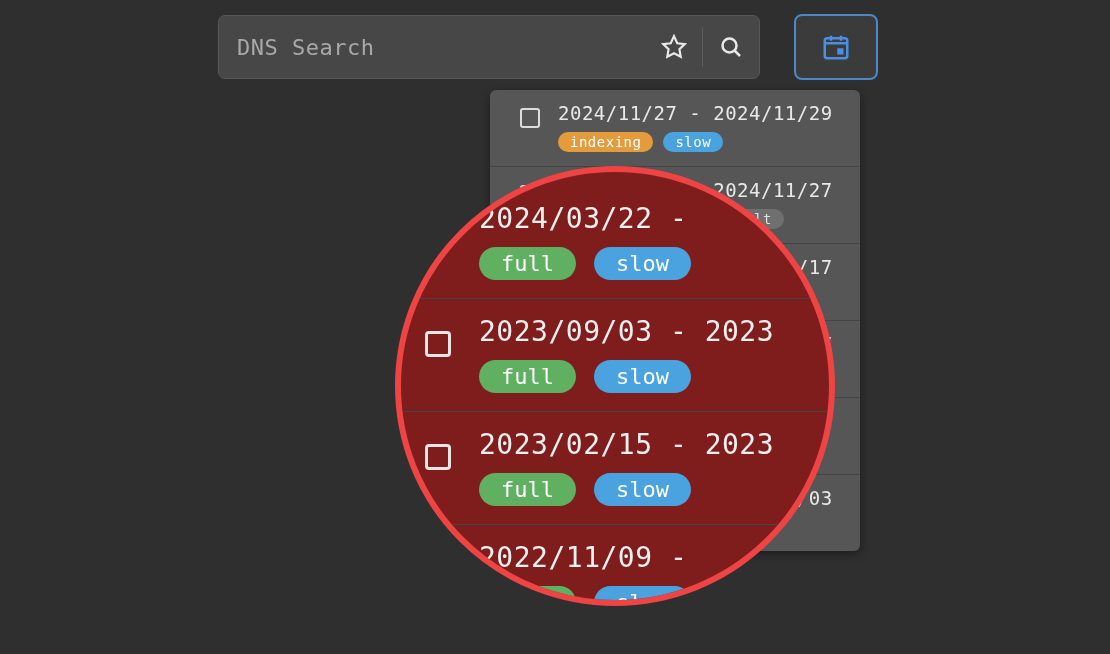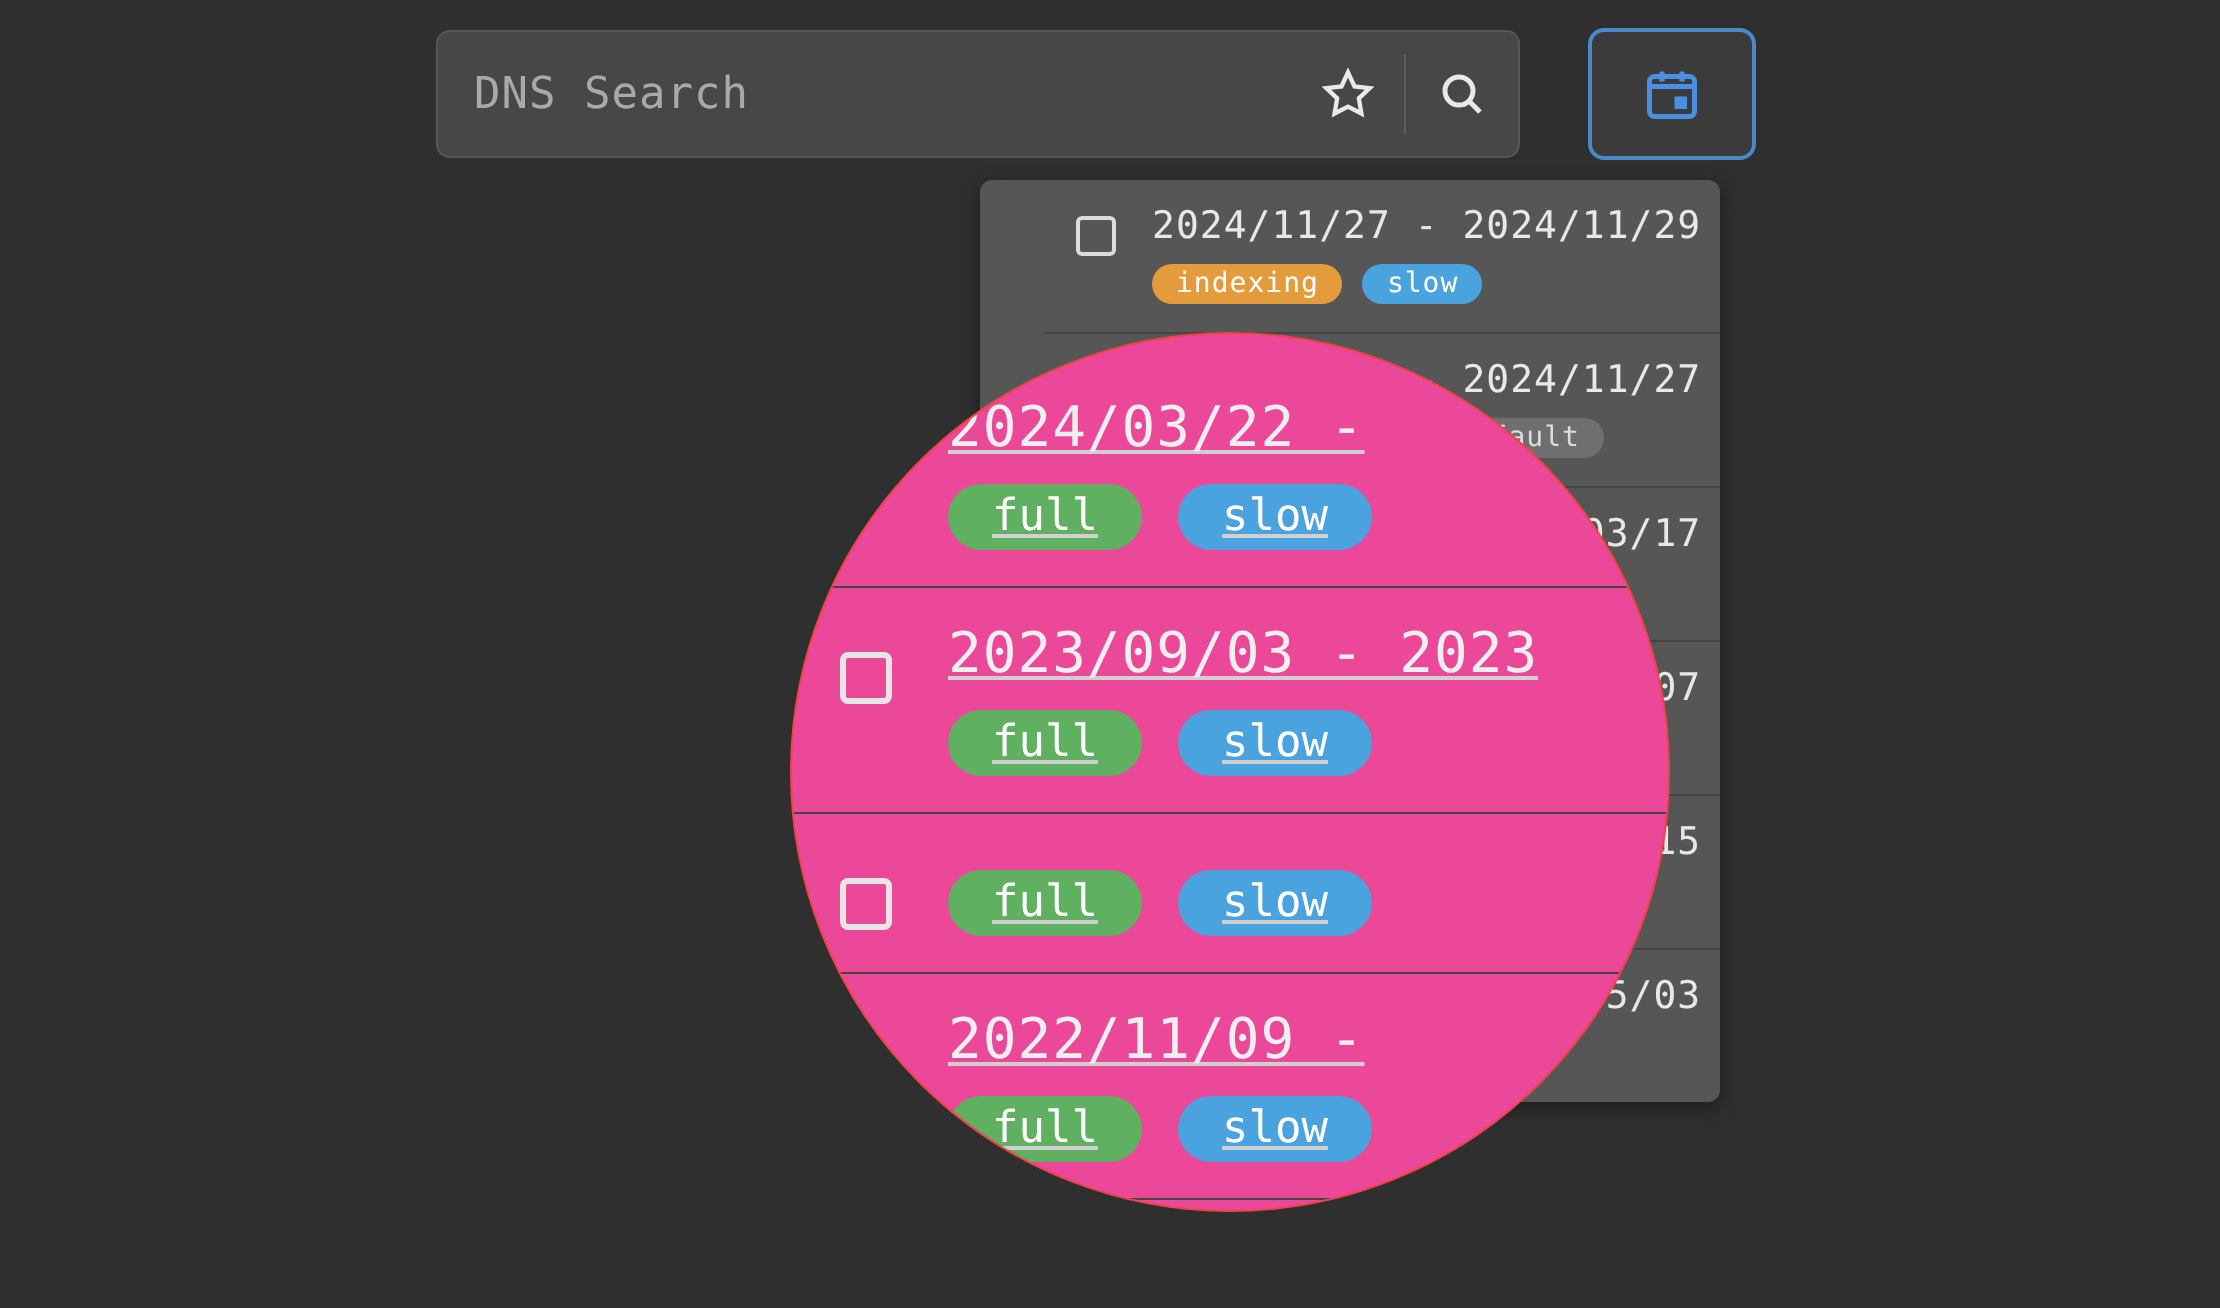--- a/index.html
+++ b/index.html
@@ -69,24 +69,23 @@
     width: 370px;
     border-radius: 6px;
     background: #565656;
     box-shadow: 0 3px 10px rgba(0,0,0,0.4);
     overflow: hidden;
   }
 
   .row {
     display: flex;
     align-items: flex-start;
-    padding: 12px 14px 14px 16px;
+    padding: 12px 14px 14px 30px;
     border-bottom: 1px solid #444;
     box-sizing: border-box;
-    margin-left: 32px;
   }
   .row:last-child { border-bottom: none; }
   .ck {
     flex: none;
     margin-top: 6px;
     margin-right: 18px;
   }
   .ck-box {
     display: block;
     width: 20px;
@@ -120,26 +119,25 @@
   .badge.slow      { background: #4aa3df; }
   .badge.default   { background: #6f6f6f; color: #ddd; }
 
   
   .lens {
     position: absolute;
     left: 395px;
     top: 166px;
     width: 440px;
     height: 440px;
-    border: 1px solid #ef4444;
+    border: 6px solid #ef4444;
     border-radius: 50%;
     overflow: hidden;
-    background: #ec4899;
+    background: #7f1d1d;
     box-sizing: border-box;
-    text-decoration: underline;
   }
   .lens-inner {
     transform-origin: 0 0;
   }
   .zrow {
     display: flex;
     align-items: flex-start;
     padding: 16px 24px 18px 24px;
     border-bottom: 1px solid #454545;
   }
@@ -316,20 +314,21 @@
           <span class="z-badge slow">slow</span>
         </div>
       </div>
     </div>
 
     <div class="zrow">
       <div class="z-ck">
           <span class="z-ck-box"></span>
         </div>
       <div>
+        <div class="z-date">2023/02/15 - 2023</div>
         <div class="z-badges">
           <span class="z-badge full">full</span>
           <span class="z-badge slow">slow</span>
         </div>
       </div>
     </div>
 
     <div class="zrow">
       <div class="z-ck" style="visibility:hidden">
           <span class="z-ck-box"></span>

